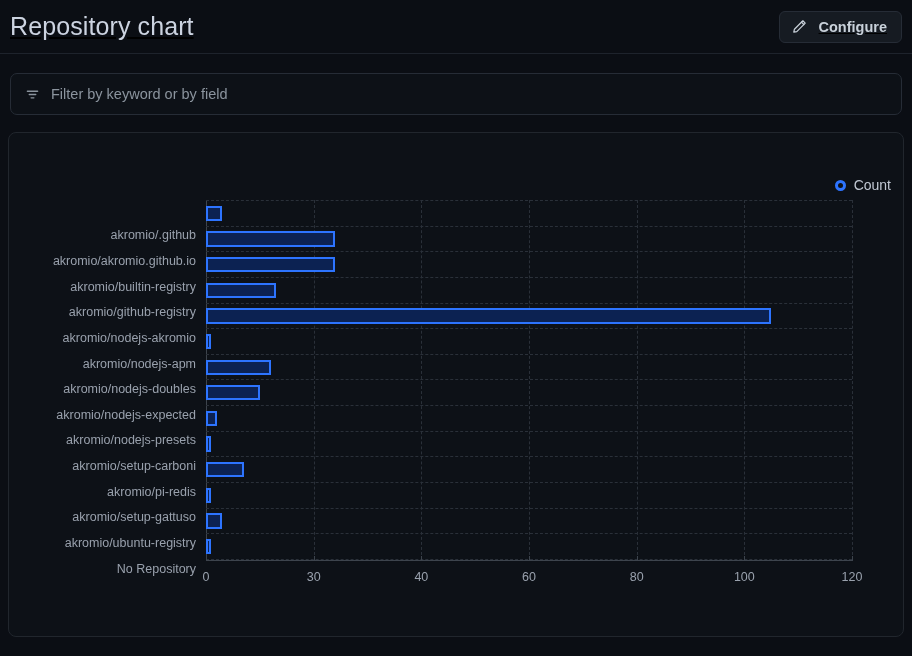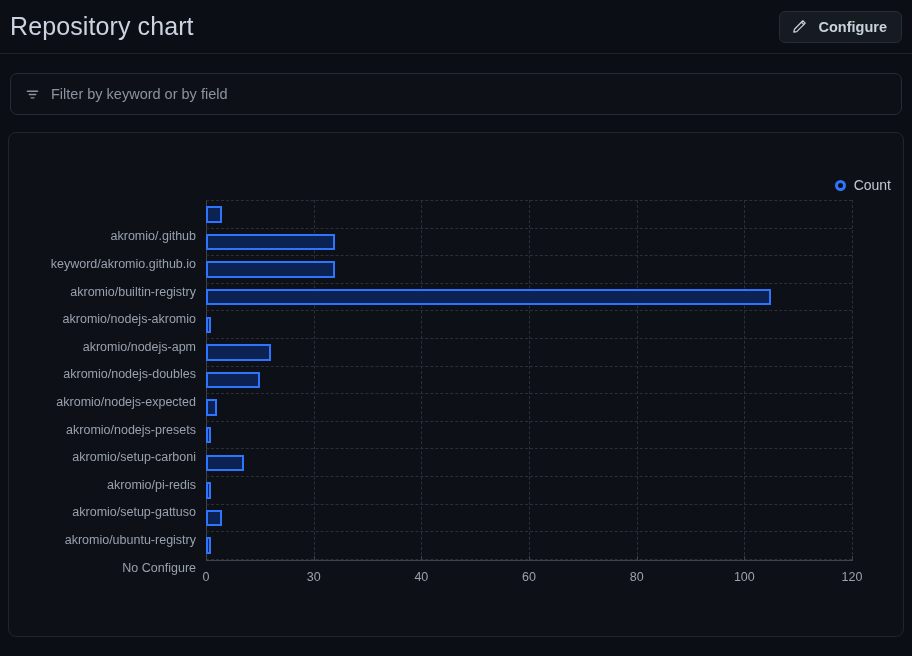--- a/index.html
+++ b/index.html
@@ -14,20 +14,21 @@
 
   
   .header {
     position: relative;
     height: 54px;
     padding: 0 10px;
     display: flex;
     align-items: center;
     justify-content: space-between;
     border-bottom: 1px solid #1e232c;
+    text-decoration: underline;
   }
   .page-title {
     font-size: 25px;
     font-weight: 400;
     color: #ccd3e0;
     letter-spacing: 0.1px;
     line-height: 1;
   }
   .configure-btn {
     display: flex;
@@ -222,28 +223,32 @@
           <div class="vline" style="left: 66.6667%;"></div>
           <div class="vline" style="left: 83.3333%;"></div>
           <div class="vline" style="left: 100%;"></div>
         </div>
       <div class="rows" id="rows">
           <div class="row">
             <div class="ylabel">akromio/.github</div>
             <div class="bar" title="akromio/.github: 3" style="width: 2.5%;"></div>
           </div>
           <div class="row">
-            <div class="ylabel">keyword/akromio.github.io</div>
+            <div class="ylabel">akromio/akromio.github.io</div>
             <div class="bar" title="akromio/akromio.github.io: 24" style="width: 20%;"></div>
           </div>
           <div class="row">
             <div class="ylabel">akromio/builtin-registry</div>
             <div class="bar" title="akromio/builtin-registry: 24" style="width: 20%;"></div>
           </div>
           <div class="row">
+            <div class="ylabel">akromio/github-registry</div>
+            <div class="bar" title="akromio/github-registry: 13" style="width: 10.8333%;"></div>
+          </div>
+          <div class="row">
             <div class="ylabel">akromio/nodejs-akromio</div>
             <div class="bar" title="akromio/nodejs-akromio: 105" style="width: 87.5%;"></div>
           </div>
           <div class="row">
             <div class="ylabel">akromio/nodejs-apm</div>
             <div class="bar" title="akromio/nodejs-apm: 1" style="width: 0.833333%;"></div>
           </div>
           <div class="row">
             <div class="ylabel">akromio/nodejs-doubles</div>
             <div class="bar" title="akromio/nodejs-doubles: 12" style="width: 10%;"></div>
@@ -266,21 +271,21 @@
           </div>
           <div class="row">
             <div class="ylabel">akromio/setup-gattuso</div>
             <div class="bar" title="akromio/setup-gattuso: 1" style="width: 0.833333%;"></div>
           </div>
           <div class="row">
             <div class="ylabel">akromio/ubuntu-registry</div>
             <div class="bar" title="akromio/ubuntu-registry: 3" style="width: 2.5%;"></div>
           </div>
           <div class="row">
-            <div class="ylabel">No Configure</div>
+            <div class="ylabel">No Repository</div>
             <div class="bar" title="No Repository: 1" style="width: 0.833333%;"></div>
           </div>
         </div>
       <div class="xaxis" id="xaxis">
           <div class="xtick-mark" style="left: 0%;"></div>
           <div class="xtick" style="left: 0%;">0</div>
           <div class="xtick-mark" style="left: 16.6667%;"></div>
           <div class="xtick" style="left: 16.6667%;">30</div>
           <div class="xtick-mark" style="left: 33.3333%;"></div>
           <div class="xtick" style="left: 33.3333%;">40</div>

